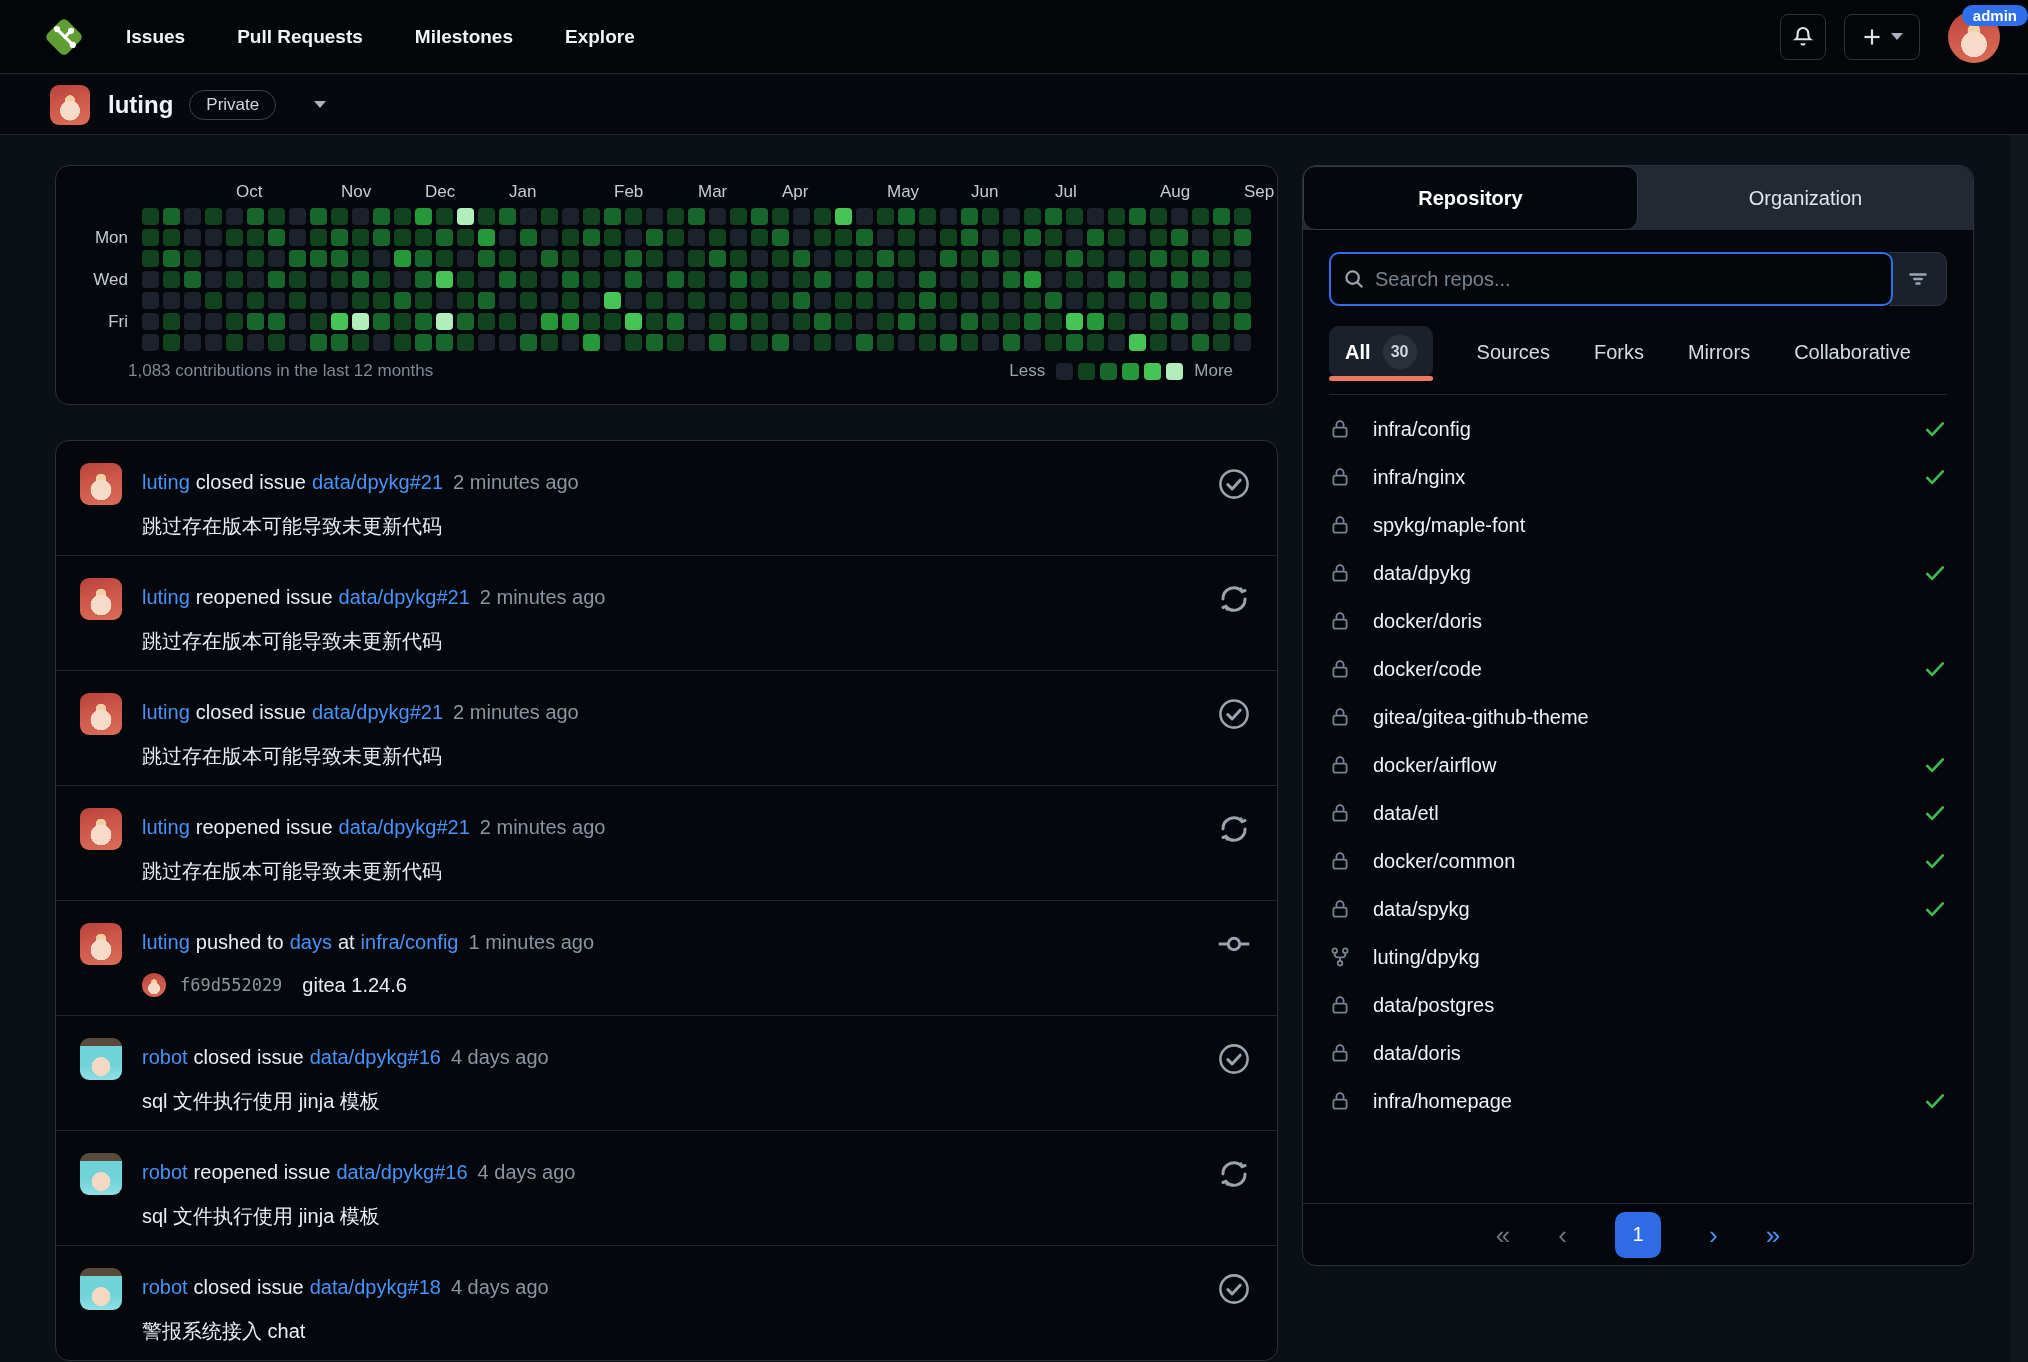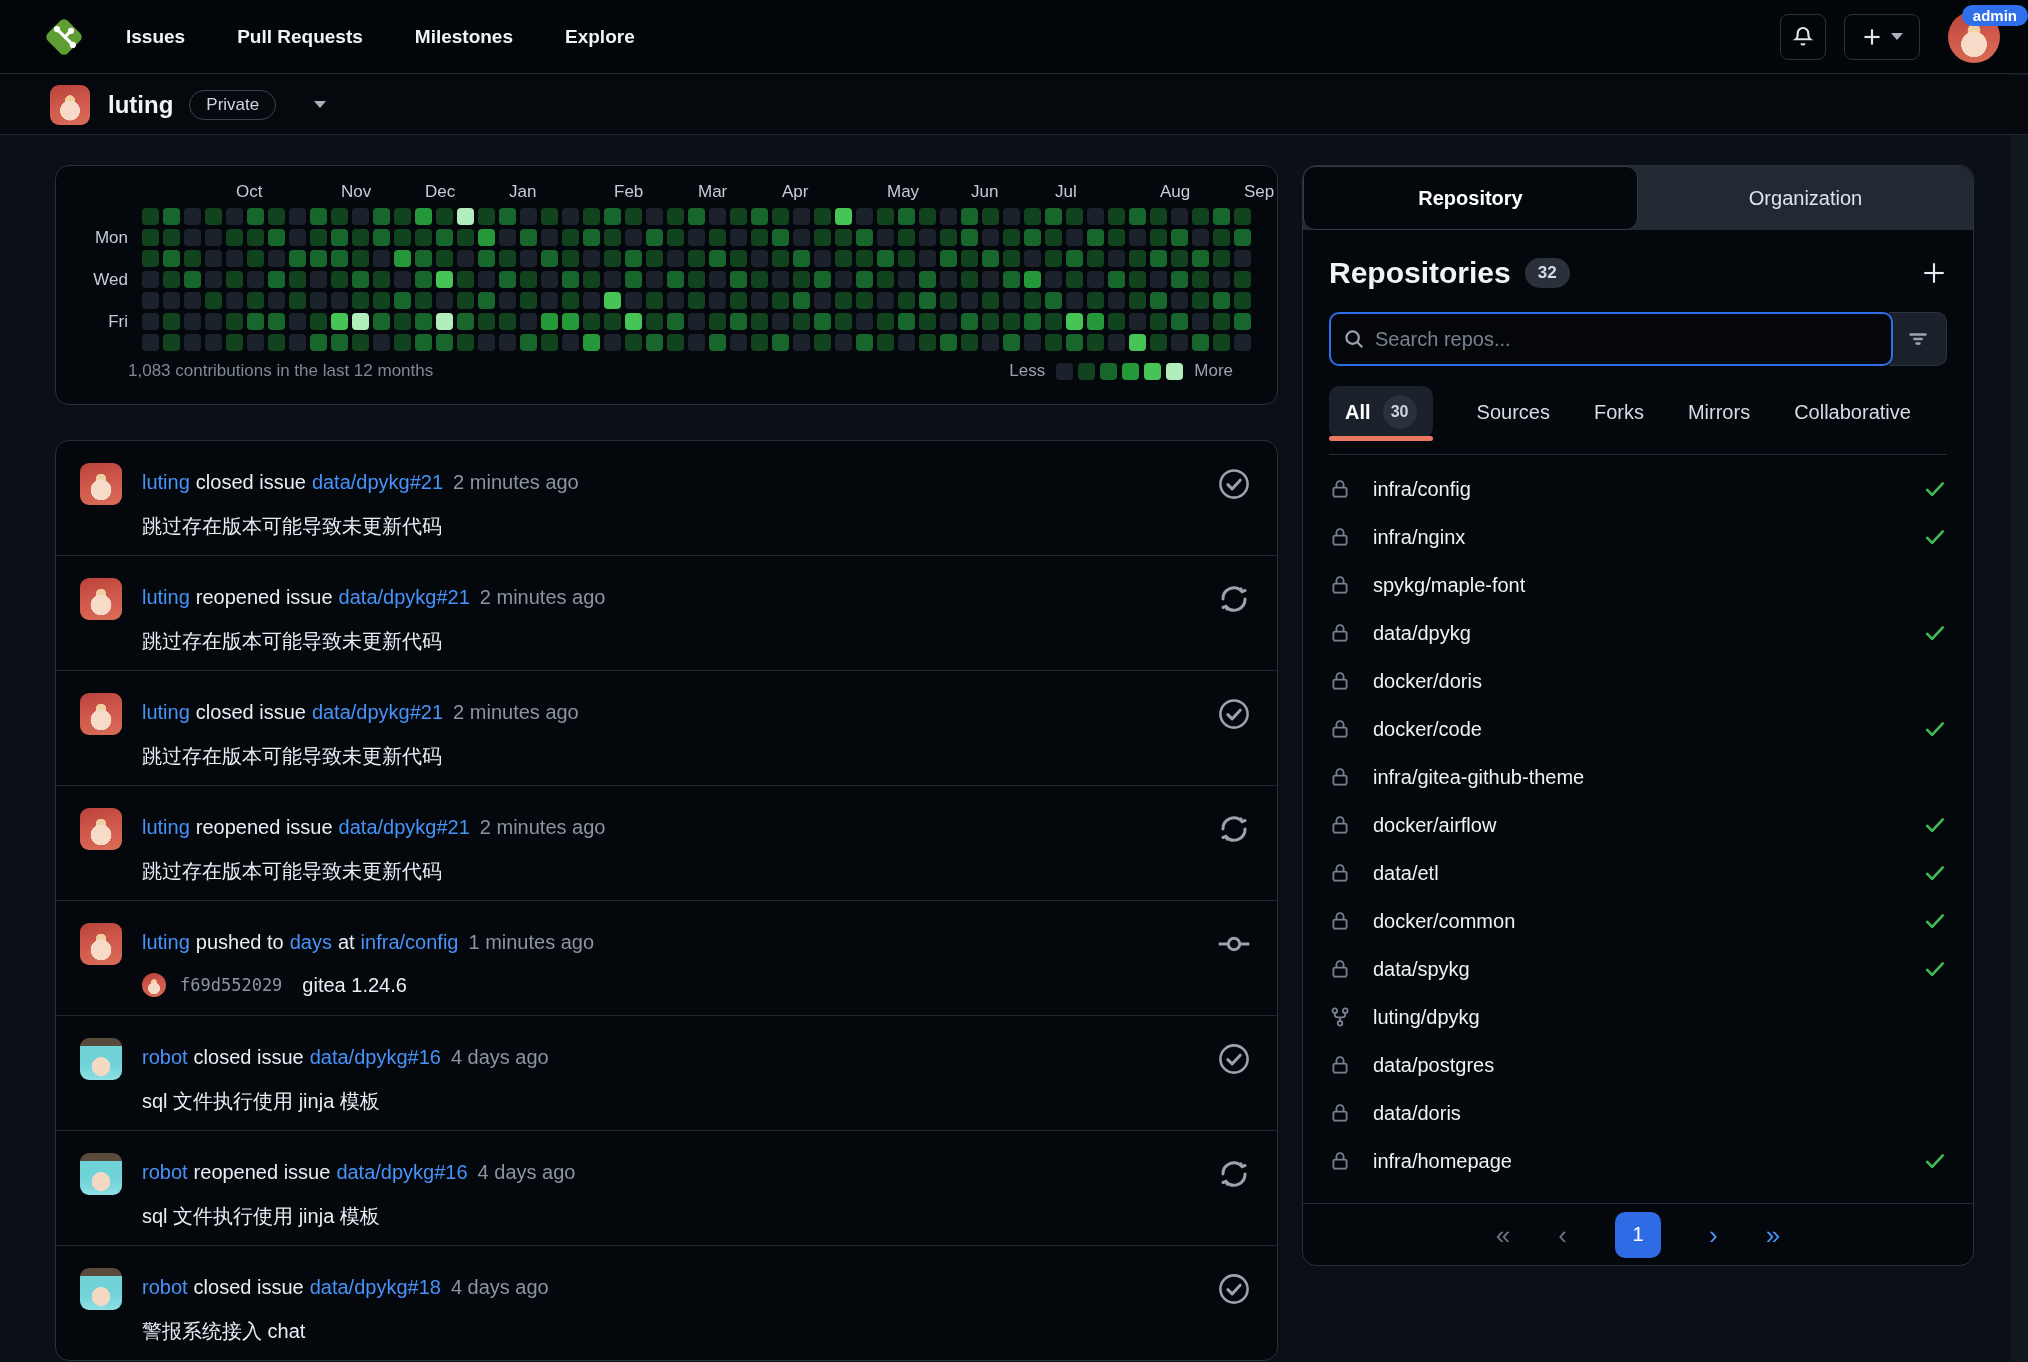--- a/index.html
+++ b/index.html
@@ -689,28 +689,20 @@
           <path d="M5.1 8.3l2 2 3.8-4.1" stroke-width="1.4" stroke-linecap="round" stroke-linejoin="round"></path>
         </svg></span>
     </article>
   </section>
 
 <aside class="card repo-card">
   <div class="rp-tabs">
     <div class="rp-tab active">Repository</div>
     <div class="rp-tab inactive">Organization</div>
   </div>
-  <div class="rp-headrow">
-    <span class="rp-heading">Repositories</span>
-    <span class="rp-count">32</span>
-    <svg class="rp-plus" width="26" height="26" viewBox="0 0 16 16" stroke="currentColor" stroke-width="1.3">
-      <line x1="8" y1="2" x2="8" y2="14"></line>
-        <line x1="2" y1="8" x2="14" y2="8"></line>
-    </svg>
-  </div>
   <div class="rp-searchrow">
     <div class="rp-search">
       <svg width="22" height="22" viewBox="0 0 16 16" fill="none" stroke="#9aa4b2" stroke-width="1.6">
         <circle cx="7" cy="7" r="4.5"></circle>
           <line x1="10.4" y1="10.4" x2="14" y2="14"></line>
       </svg>
       <input type="text" placeholder="Search repos..." style="">
     </div>
     <button class="rp-filterbtn">
       <svg width="24" height="24" viewBox="0 0 16 16" stroke="currentColor" stroke-width="1.6" stroke-linecap="round">
@@ -784,21 +776,21 @@
         <span class="repo-name">docker/code</span>
         <span class="repo-check"><svg viewBox="0 0 16 16" fill="none" stroke="currentColor" stroke-width="1.8" stroke-linecap="round" stroke-linejoin="round">
             <path d="M2.8 8.6l3.3 3.3 7.1-7.6"></path>
           </svg></span>
       </div>
       <div class="repo-row">
         <span class="ricon"><svg viewBox="0 0 16 16" fill="none" stroke="currentColor" stroke-width="1.3">
             <rect x="3.2" y="7" width="9.6" height="6.6" rx="1.4"></rect>
             <path d="M5.4 7V4.9a2.6 2.6 0 0 1 5.2 0V7"></path>
           </svg></span>
-        <span class="repo-name">infra/gitea-github-theme</span>
+        <span class="repo-name">gitea/gitea-github-theme</span>
       </div>
       <div class="repo-row">
         <span class="ricon"><svg viewBox="0 0 16 16" fill="none" stroke="currentColor" stroke-width="1.3">
             <rect x="3.2" y="7" width="9.6" height="6.6" rx="1.4"></rect>
             <path d="M5.4 7V4.9a2.6 2.6 0 0 1 5.2 0V7"></path>
           </svg></span>
         <span class="repo-name">docker/airflow</span>
         <span class="repo-check"><svg viewBox="0 0 16 16" fill="none" stroke="currentColor" stroke-width="1.8" stroke-linecap="round" stroke-linejoin="round">
             <path d="M2.8 8.6l3.3 3.3 7.1-7.6"></path>
           </svg></span>

